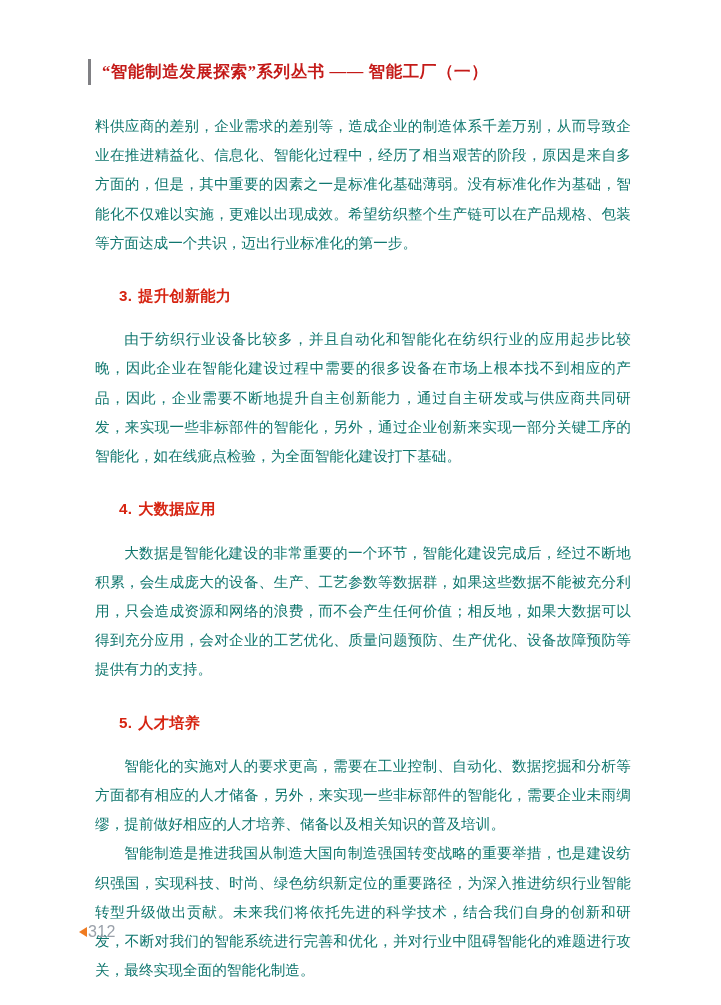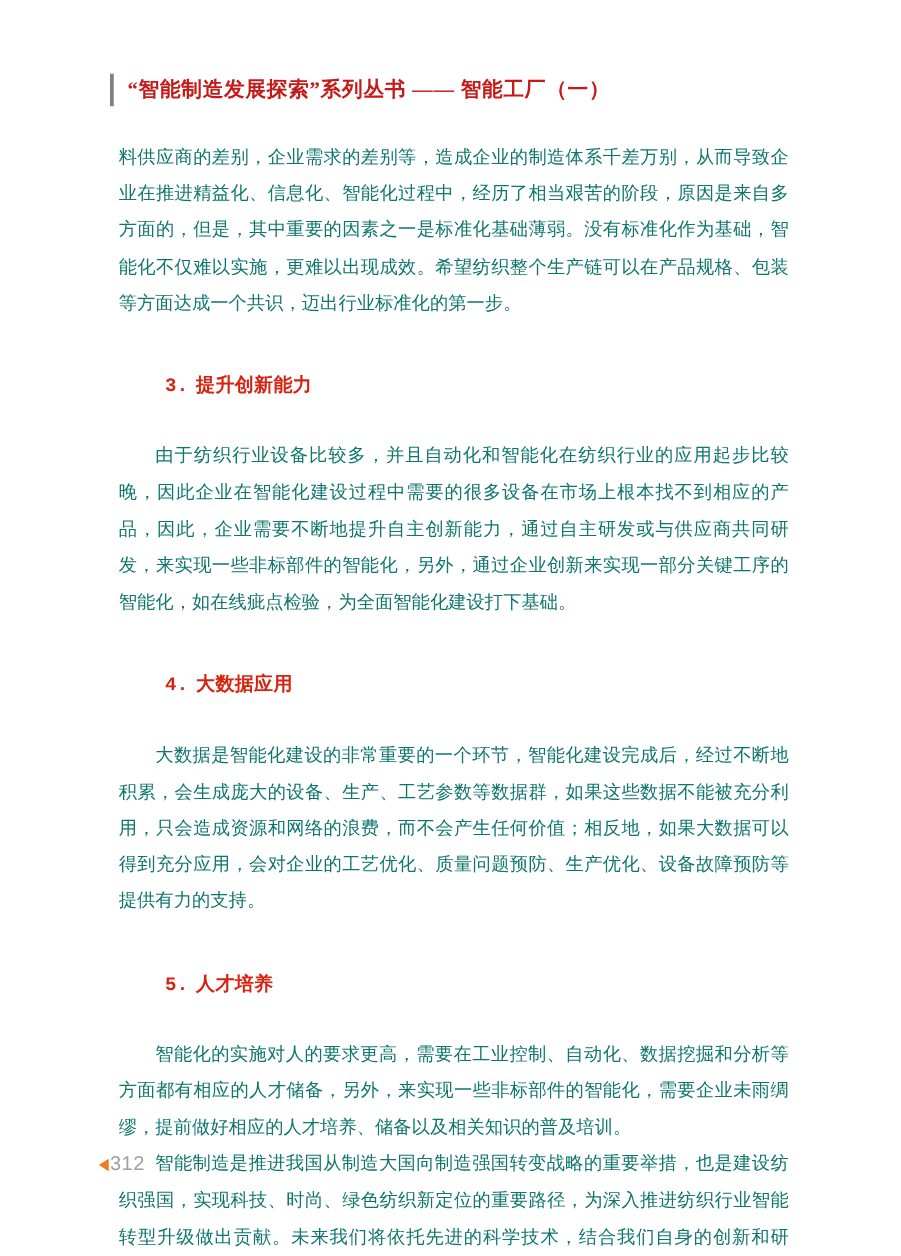--- a/index.html
+++ b/index.html
@@ -61,22 +61,22 @@
     text-align: justify;
     text-justify: inter-character;
     text-indent: 2em;
     letter-spacing: 0.05px;
   }
   p.para.noindent {
     text-indent: 0;
   }
 
   h2.section-heading {
-    margin: 13px;
-    font-family: Liberation Mono, monospace;
+    margin: 0;
+    font-family: Liberation Sans, sans-serif;
     font-size: 15.2px;
     font-weight: 700;
     color: #d62411;
     line-height: 1.2;
     letter-spacing: 0.3px;
     padding-left: 24px;
   }
   h2.section-heading .num {
     margin-right: 6px;
   }

